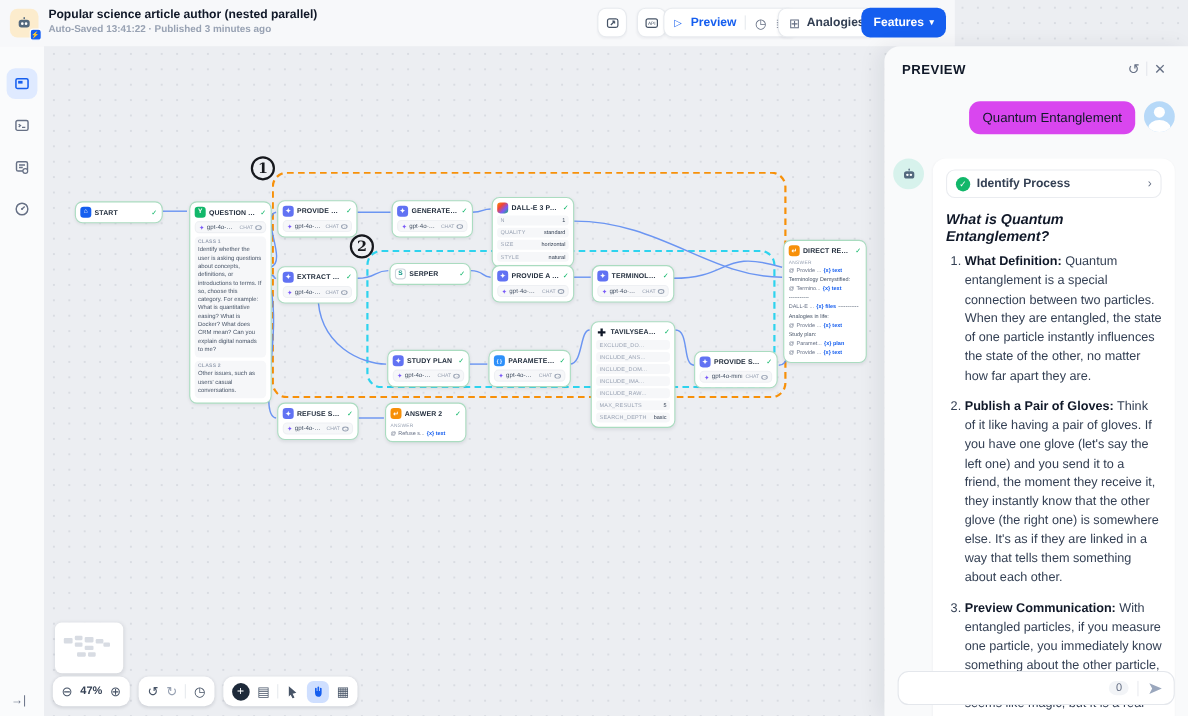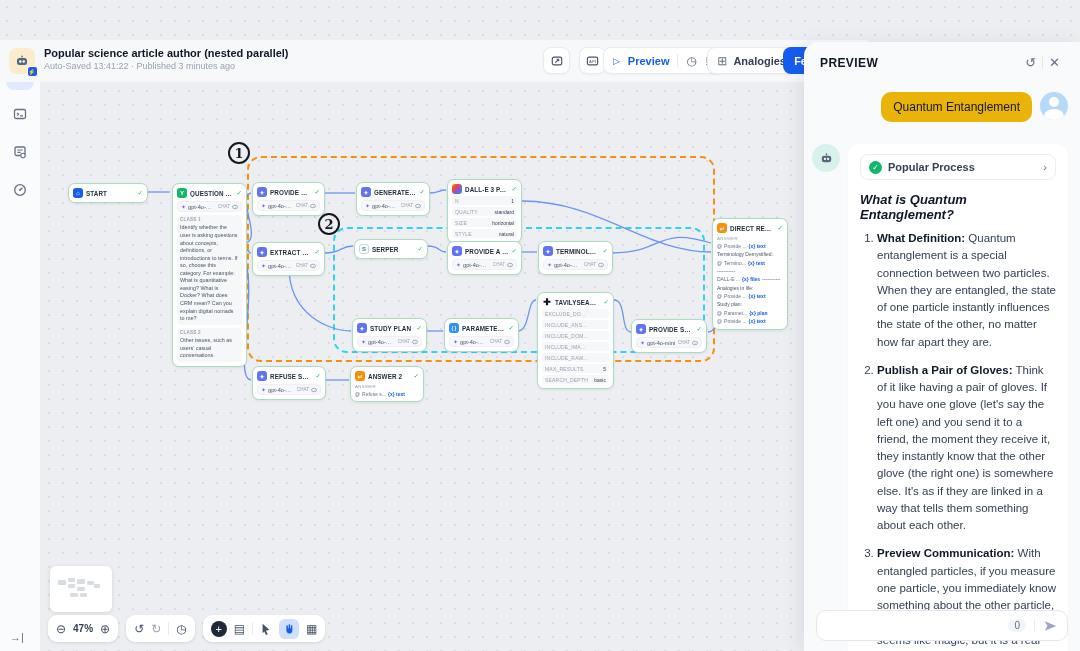--- a/index.html
+++ b/index.html
@@ -5,28 +5,28 @@
   * { margin:0; padding:0; box-sizing:border-box; }
   html,body { width:1080px; height:651px; overflow:hidden; font-family:"Liberation Sans", sans-serif; }
   .app { position:relative; width:1080px; height:651px; background:#eef0f4; overflow:hidden; }
 
   
   .canvas { position:absolute; inset:0; background:#eceef2;
     background-image: radial-gradient(#d9dce2 1px, transparent 1px);
     background-size:14px 14px; }
 
   
-  .topbar { position:absolute; left:0; top:0; width:868px; height:42px; background:#f7f8fa; z-index:30;margin-top:40px; }
+  .topbar { position:absolute; left:0; top:0; width:868px; height:42px; background:#f7f8fa; z-index:30; }
   .logo { position:absolute; left:9px; top:8px; width:26px; height:26px; border-radius:7px; background:#fceccd;
     display:flex; align-items:center; justify-content:center; }
   .logo-badge { position:absolute; right:-3px; bottom:-3px; width:11px; height:11px; border-radius:3px; background:#155eef;
     border:1.5px solid #fff; display:flex;align-items:center;justify-content:center; color:#fff; font-size:6px;}
   .titleblock { position:absolute; left:44px; top:7px; }
   .apptitle { font-size:11px; font-weight:700; color:#101828; }
-  .appsub { font-size:9px; color:#98a2b3; margin-top:2px; }
+  .appsub { font-size:9px; color:#98a2b3; margin-top:2px;font-weight:bold; }
   .hbtn { position:absolute; top:7px; height:27px; background:#fff; border:1px solid #e7eaee; border-radius:8px;
     display:flex; align-items:center; justify-content:center; color:#475467; box-shadow:0 1px 2px rgba(16,24,40,.04); }
   .hgroup { position:absolute; top:7px; height:27px; background:#fff; border:1px solid #e7eaee; border-radius:8px;
     display:flex; align-items:center; padding:0 9px; gap:8px; box-shadow:0 1px 2px rgba(16,24,40,.04); }
   .vdiv { width:1px; height:13px; background:#e7eaee; }
   .previewlbl { color:#155eef; font-size:11px; font-weight:700; }
   .playtri { color:#155eef; font-size:9px; }
   .gicon { color:#667085; font-size:12px; line-height:1; }
   .featureslbl { font-size:11px; font-weight:600; color:#344054; }
   .publish { position:absolute; top:7px; right:8px; height:27px; background:#155eef; border-radius:8px; color:#fff;
@@ -91,21 +91,21 @@
   .handactive { background:#cfdfff; border-radius:6px; width:20px; height:20px; display:flex; align-items:center; justify-content:center; }
 
   
   .panel { position:absolute; left:804px; top:42px; right:0; bottom:0; background:#f9fafb; border-top-left-radius:14px;
     box-shadow:-6px 0 18px rgba(16,24,40,.07); z-index:40; }
   .phead { display:flex; align-items:center; padding:13px 14px 8px 16px; }
   .ptitle { font-size:12px; font-weight:800; color:#101828; letter-spacing:.4px; flex:1;}
   .picon { color:#667085; font-size:13px; padding:0 6px; }
   .pdiv { width:1px; height:13px; background:#e4e7ec; }
   .userrow { display:flex; justify-content:flex-end; align-items:flex-start; gap:8px; padding:14px 12px 0 16px; }
-  .ubub { background:#eab308; border-radius:10px; padding:8px 12px; font-size:12px; color:#101828; }
+  .ubub { background:#d946ef; border-radius:10px; padding:8px 12px; font-size:12px; color:#101828; }
   .uavatar { width:28px; height:28px; border-radius:50%; background:#b7d9f8; position:relative; overflow:hidden; flex:0 0 auto;}
   .uavatar::before { content:''; position:absolute; left:9px; top:5px; width:10px; height:10px; border-radius:50%; background:#fff; }
   .uavatar::after { content:''; position:absolute; left:4px; top:17px; width:20px; height:14px; border-radius:50%; background:#fff; }
   .botrow { display:flex; align-items:flex-start; gap:8px; padding:22px 12px 0 8px; }
   .bavatar { width:28px; height:28px; border-radius:50%; background:#d7f2ec; display:flex; align-items:center; justify-content:center; flex:0 0 auto;}
   .bcard { background:#fff; border-radius:12px; padding:10px 12px 4px 12px; flex:1; box-shadow:0 1px 2px rgba(16,24,40,.04);}
   .wfpill { display:flex; align-items:center; gap:6px; border:1px solid #eaecf0; background:#fff; border-radius:8px;
     height:26px; padding:0 8px; }
   .wfcheck { width:13px; height:13px; border-radius:50%; background:#12b76a; color:#fff; font-size:8px; display:flex;
     align-items:center; justify-content:center; }
@@ -567,21 +567,21 @@
         <svg width="15" height="15" viewBox="0 0 16 16">
           <rect x="3" y="5" width="10" height="7" rx="2.5" fill="#53687d"></rect>
           <circle cx="6.3" cy="8.5" r="1.2" fill="#fff"></circle>
             <circle cx="9.7" cy="8.5" r="1.2" fill="#fff"></circle>
           <rect x="7.3" y="2.4" width="1.4" height="2.2" rx="0.7" fill="#53687d"></rect>
         </svg>
       </span>
       <div class="bcard">
         <div class="wfpill">
           <span class="wfcheck">✓</span>
-          <span class="wflabel">Popular Process</span>
+          <span class="wflabel">Identify Process</span>
           <span class="wfchev">›</span>
         </div>
         <div class="bheading">What is Quantum Entanglement?</div>
         <ol class="blist">
           <li><b>What Definition:</b> <span>Quantum entanglement is a special connection between two particles. When they are entangled, the state of one particle instantly influences the state of the other, no matter how far apart they are.</span></li>
           <li><b>Publish a Pair of Gloves:</b> <span>Think of it like having a pair of gloves. If you have one glove (let's say the left one) and you send it to a friend, the moment they receive it, they instantly know that the other glove (the right one) is somewhere else. It's as if they are linked in a way that tells them something about each other.</span></li>
           <li><b>Preview Communication:</b> <span>With entangled particles, if you measure one particle, you immediately know something about the other particle, even if it's light-years away. This seems like magic, but it is a real phenomenon in quantum physics.</span></li>
 
         </ol>
       </div>

